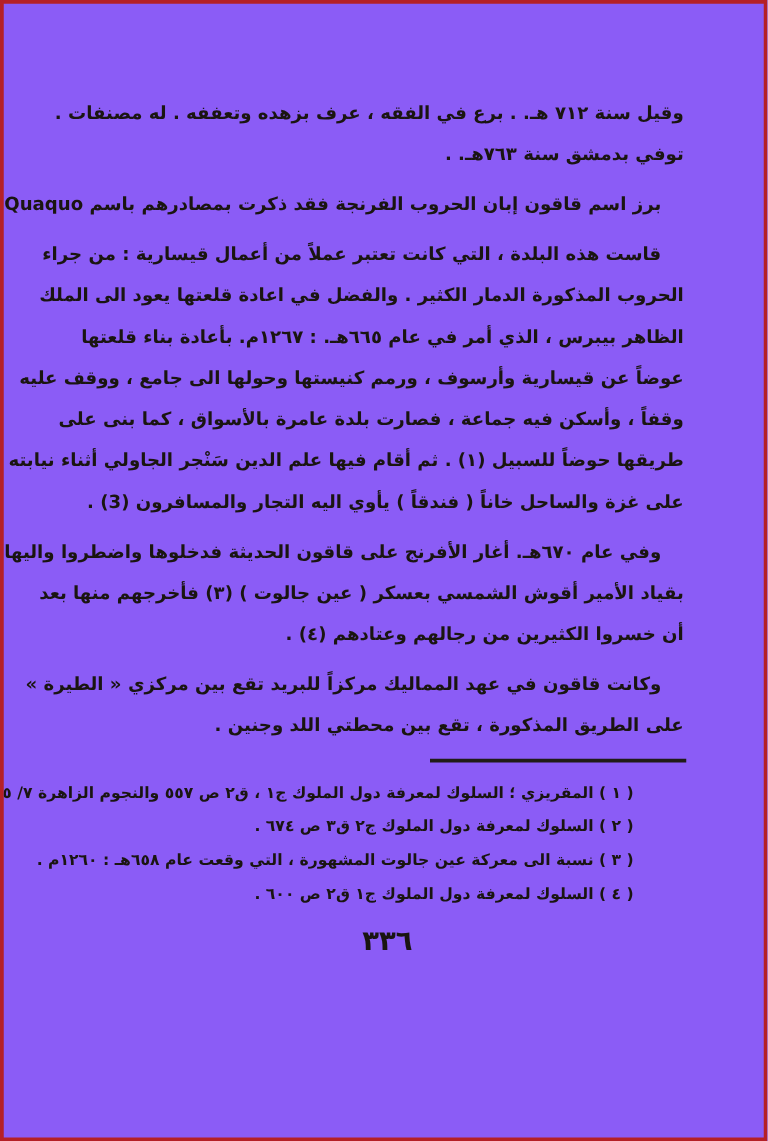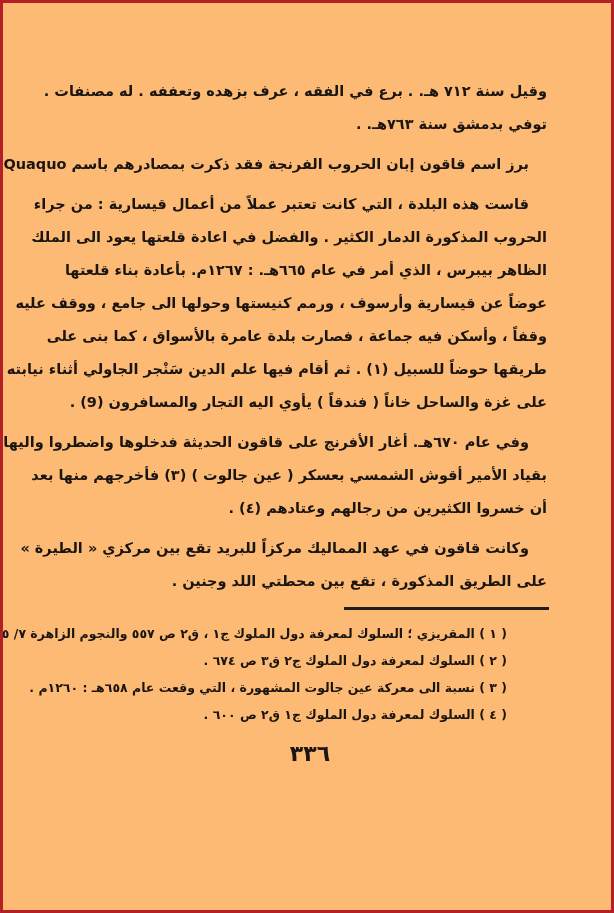--- a/index.html
+++ b/index.html
@@ -5,21 +5,21 @@
   html, body { margin: 0; padding: 0; }
   body {
     width: 614px; height: 913px;
     background: #e9e6e0;
     font-family: "DejaVu Sans", sans-serif;
     overflow: hidden;
   }
   .page {
     box-sizing: border-box;
     width: 614px; height: 913px;
-    background: #fdba74;
+    background: #8b5cf6;
     border: 3px solid #b52026;
     position: relative;
     overflow: hidden;
   }
   .content {
     direction: rtl;
     padding: 72px 64px 0 70px;
     color: #1a1511;
   }
   .para { margin: 0; }
@@ -74,21 +74,21 @@
       <div class="line indent">برز اسم قاقون إبان الحروب الفرنجة فقد ذكرت بمصادرهم باسم Quaquo</div>
     </div>
 
     <div class="para">
       <div class="line indent">قاست هذه البلدة ، التي كانت تعتبر عملاً من أعمال قيسارية : من جراء</div>
       <div class="line">الحروب المذكورة الدمار الكثير . والفضل في اعادة قلعتها يعود الى الملك</div>
       <div class="line">الظاهر بيبرس ، الذي أمر في عام ٦٦٥هـ. : ١٢٦٧م. بأعادة بناء قلعتها</div>
       <div class="line">عوضاً عن قيسارية وأرسوف ، ورمم كنيستها وحولها الى جامع ، ووقف عليه</div>
       <div class="line">وقفاً ، وأسكن فيه جماعة ، فصارت بلدة عامرة بالأسواق ، كما بنى على</div>
       <div class="line">طريقها حوضاً للسبيل (١) . ثم أقام فيها علم الدين سَنْجر الجاولي أثناء نيابته</div>
-      <div class="line last">على غزة والساحل خاناً ( فندقاً ) يأوي اليه التجار والمسافرون (9) .</div>
+      <div class="line last">على غزة والساحل خاناً ( فندقاً ) يأوي اليه التجار والمسافرون (3) .</div>
     </div>
 
     <div class="para">
       <div class="line indent">وفي عام ٦٧٠هـ. أغار الأفرنج على قاقون الحديثة فدخلوها واضطروا واليها</div>
       <div class="line">بقياد الأمير أقوش الشمسي بعسكر ( عين جالوت ) (٣) فأخرجهم منها بعد</div>
       <div class="line last">أن خسروا الكثيرين من رجالهم وعتادهم (٤) .</div>
     </div>
 
     <div class="para">
       <div class="line indent">وكانت قاقون في عهد المماليك مركزاً للبريد تقع بين مركزي « الطيرة »</div>

